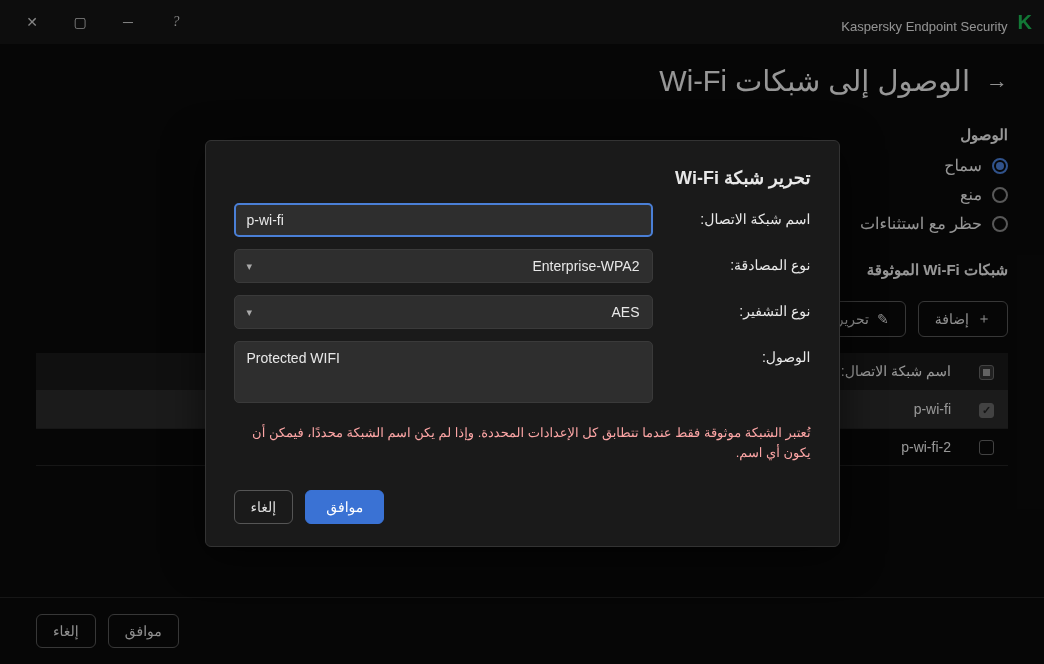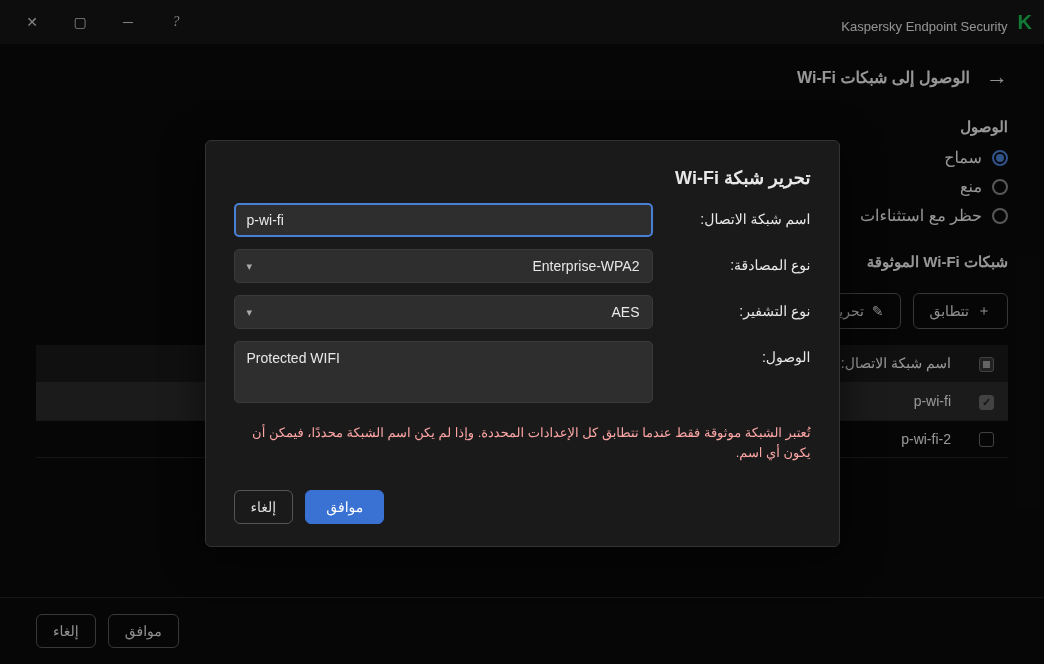--- a/index.html
+++ b/index.html
@@ -47,21 +47,21 @@
   display: flex;
   align-items: center;
   gap: 16px;
   margin-bottom: 28px;
 }
 .back-arrow {
   font-size: 22px;
   color: #ddd;
   cursor: pointer;
 }
-.page-title { font-size: 16px; font-weight: 700; }
+.page-title { font-size: 29px; font-weight: 400; }
 
 .section-label {
   font-size: 15px;
   font-weight: 600;
   margin-bottom: 12px;
 }
 .radio-group { margin-bottom: 28px; }
 .radio-row {
   display: flex;
   align-items: center;
@@ -314,21 +314,21 @@
     <div class="radio-row">
       <span class="radio"></span>
       <span class="radio-label">حظر مع استثناءات</span>
     </div>
   </div>
 
   <div class="trusted-header">شبكات Wi-Fi الموثوقة</div>
   <div class="trusted-actions">
     <button class="btn">
       <span class="ico">＋</span>
-      <span>تتطابق</span>
+      <span>إضافة</span>
     </button>
     <button class="btn">
       <span class="ico">✎</span>
       <span>تحرير</span>
     </button>
   </div>
 
   <table class="table">
     <thead>
       <tr>

